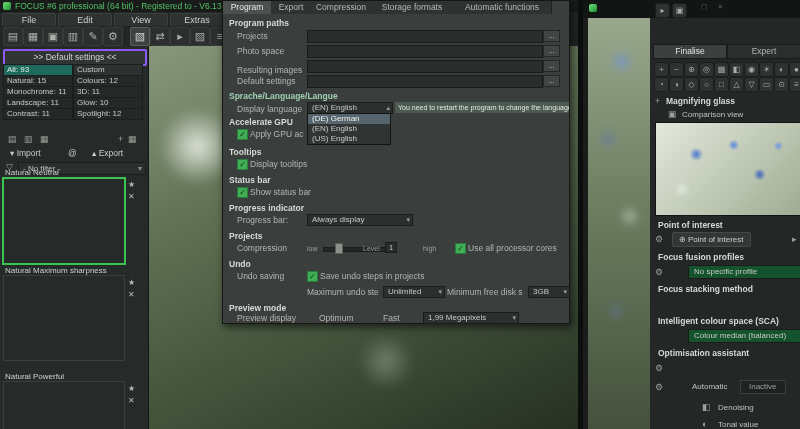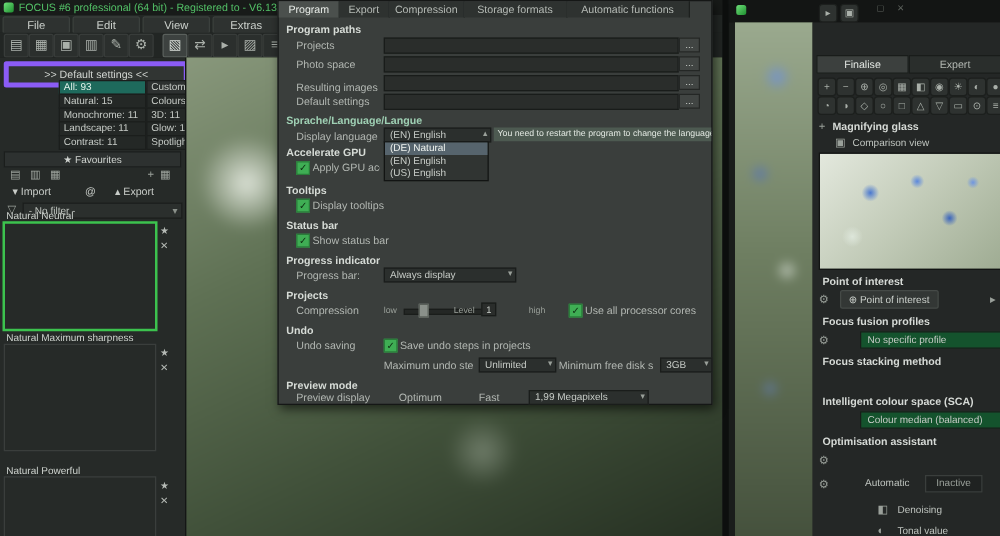--- a/index.html
+++ b/index.html
@@ -16,23 +16,23 @@
   .menuitem{position:absolute;top:1px;height:12px;width:52px;line-height:12px;text-align:center;
             font-size:9px;color:#ccd1cc;background:#2e3230;border:1px solid #3b403d;border-radius:2px;}
   .toolbar{position:absolute;left:0;top:26px;width:578px;height:20px;background:#22262 4;background:#222624;border-bottom:1px solid #161817;}
   .tbtn{position:absolute;top:1px;width:18px;height:17px;line-height:17px;text-align:center;
         font-size:11px;color:#aab0aa;background:#2b2f2d;border:1px solid #383c3a;border-radius:2px;}
   .tbtn.active{background:#3d4né; background:#3d4240;color:#d9ded9;border-color:#5a605c;}
   
   .sidebar{position:absolute;left:0;top:46px;width:148px;height:383px;background:#262a28;
            border-right:1px solid #141615;overflow:hidden;}
   .defbtn{position:absolute;left:3px;top:3px;width:140px;height:13px;line-height:13px;text-align:center;
-          font-size:8.5px;color:#d2d6d2;background:linear-gradient(#34383 6,#2c302e);background:#31353 3;background:#313533;border:4px solid #8b5cf6;border-radius:2px;}
+          font-size:8.5px;color:#d2d6d2;background:linear-gradient(#34383 6,#2c302e);background:#31353 3;background:#313533;border:2px solid #8b5cf6;border-radius:2px;}
   .statcell{position:absolute;height:10px;line-height:10px;font-size:8px;color:#c6cbc6;
-            background:#24282 6;background:#242826;border:1px solid #1b1e1c;padding-left:3px;width:65px;margin-left:44px;}
+            background:#24282 6;background:#242826;border:1px solid #1b1e1c;padding-left:3px;width:65px;}
   .stathdr1{background:#1e6a5c;color:#e2f2ea;}
   .stathdr2{background:#2d3130;}
   .favbar{position:absolute;left:3px;top:75px;width:140px;height:11px;line-height:11px;text-align:center;
           font-size:8px;color:#d0d4d0;background:#2d3130;border:1px solid #1b1e1c;}
   .viewico{position:absolute;top:88px;font-size:9px;color:#9aa09a;}
   .iebtn{position:absolute;top:101px;height:12px;line-height:12px;font-size:8.5px;color:#c8ccc8;}
   .filterbox{position:absolute;left:18px;top:116px;width:122px;height:11px;line-height:11px;
              font-size:8px;color:#bfc4bf;background:#2b2f2d;border:1px solid #1a1d1b;padding-left:4px;}
   .filterbox::after{content:"▾";position:absolute;right:3px;color:#8a908a;}
   .plabel{position:absolute;left:5px;font-size:8px;color:#ced3ce;white-space:nowrap;}
@@ -168,21 +168,20 @@
       <div class="statcell stathdr2" style="left:73px;top:18px">Custom</div>
       <div class="statcell" style="left:3px;top:29px">Natural: 15</div>
       <div class="statcell" style="left:73px;top:29px">Colours: 12</div>
       <div class="statcell" style="left:3px;top:40px">Monochrome: 11</div>
       <div class="statcell" style="left:73px;top:40px">3D: 11</div>
       <div class="statcell" style="left:3px;top:51px">Landscape: 11</div>
       <div class="statcell" style="left:73px;top:51px">Glow: 10</div>
       <div class="statcell" style="left:3px;top:62px">Contrast: 11</div>
       <div class="statcell" style="left:73px;top:62px">Spotlight: 12</div>
 
-      <div class="favbar">★ Favourites</div>
 
       <span class="viewico" style="left:8px">▤</span>
       <span class="viewico" style="left:24px">▥</span>
       <span class="viewico" style="left:40px">▦</span>
       <span class="viewico" style="left:118px">+</span>
       <span class="viewico" style="left:128px">▦</span>
 
       <span class="iebtn" style="left:10px">
         <span>▾ </span><span>Import</span>
       </span>
@@ -230,21 +229,21 @@
     <div class="browse" style="left:320px;top:59px">...</div>
     <div class="lb" style="left:14px;top:75px">Default settings</div>
     <input class="tf" style="left: 84px; top: 74px; width: 230px;">
     <div class="browse" style="left:320px;top:74px">...</div>
 
     <div class="sh" style="left:6px;top:90px;color:#9fd0b4">Sprache/Language/Langue</div>
     <div class="lb" style="left:14px;top:103px">Display language</div>
     <div class="dd open" style="left:84px;top:101px;width:68px">(EN) English</div>
     <div class="note" style="left:172px;top:101px;width:168px">You need to restart the program to change the language.</div>
     <div class="ddlist" style="left:84px;top:112px;width:82px">
-      <div class="ddopt hl">(DE) Natural</div>
+      <div class="ddopt hl">(DE) German</div>
       <div class="ddopt">(EN) English</div>
       <div class="ddopt">(US) English</div>
     </div>
 
     <div class="sh" style="left:6px;top:116px">Accelerate GPU</div>
     <span class="cb" style="left:14px;top:128px"></span>
     <div class="lb" style="left:27px;top:128px;width:54px;overflow:hidden">Apply GPU accelerat</div>
 
     <div class="sh" style="left:6px;top:146px">Tooltips</div>
     <span class="cb" style="left:14px;top:158px"></span>

